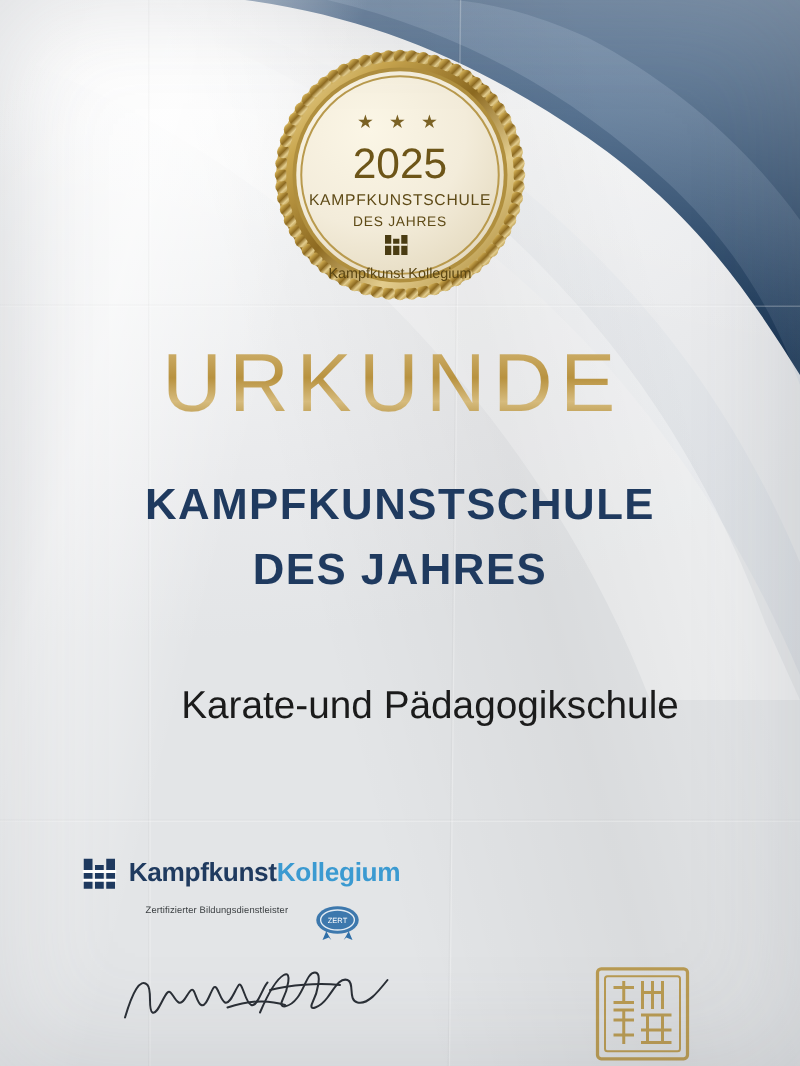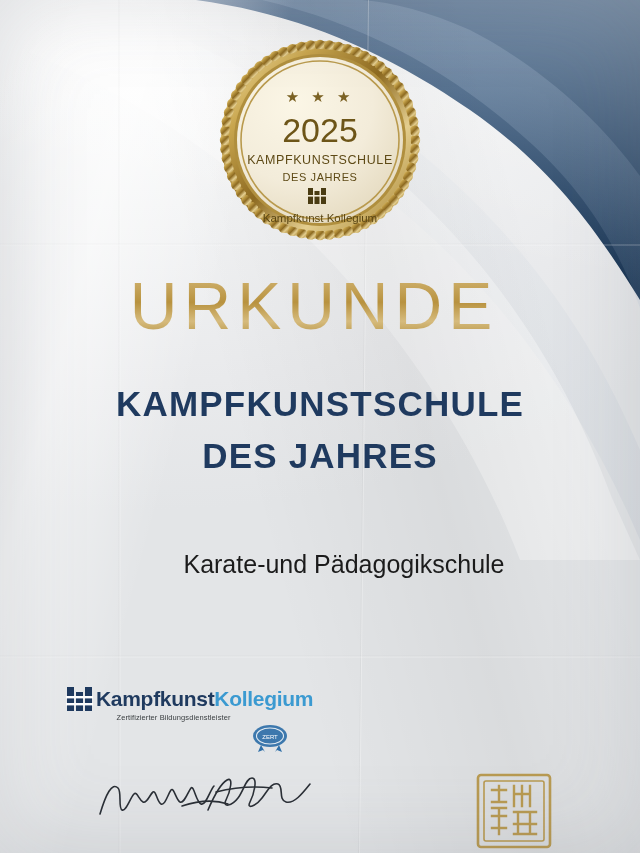--- a/index.html
+++ b/index.html
@@ -102,48 +102,49 @@
     font-weight: 700;
     letter-spacing: 1.2px;
     line-height: 52px;
   }
   .recipient {
     position: absolute;
     top: 540px;
     left: 0; right: 0;
     text-align: center;
     color: #1b1b1b;
-    font-size: 25px;
+    font-size: 31px;
     font-weight: 400;
     line-height: 48px;
     padding-left: 48px;
   }
 
   
   .logo-block {
     position: absolute;
     left: 66px;
     top: 686px;
     width: 230px;
   }
   .logo-row {
     display: flex;
     align-items: center;
+    gap: 7px;
   }
   .logo-mark { width: 30px; height: 26px; flex: 0 0 auto; }
   .logo-text {
     font-size: 21px;
     font-weight: 700;
     letter-spacing: -0.3px;
     white-space: nowrap;
   }
   .logo-text .kk-dark { color: #1f3a5f; }
   .logo-text .kk-blue { color: #3b9ad1; }
   .logo-sub {
-    margin-top: 1px;
+    margin-top: 11px;
     text-align: center;
     font-size: 7.5px;
     color: #3c4043;
     letter-spacing: .1px;
     width: 215px;
   }
   .cert-badge {
     position: absolute;
     left: 182px;
     top: 36px;

